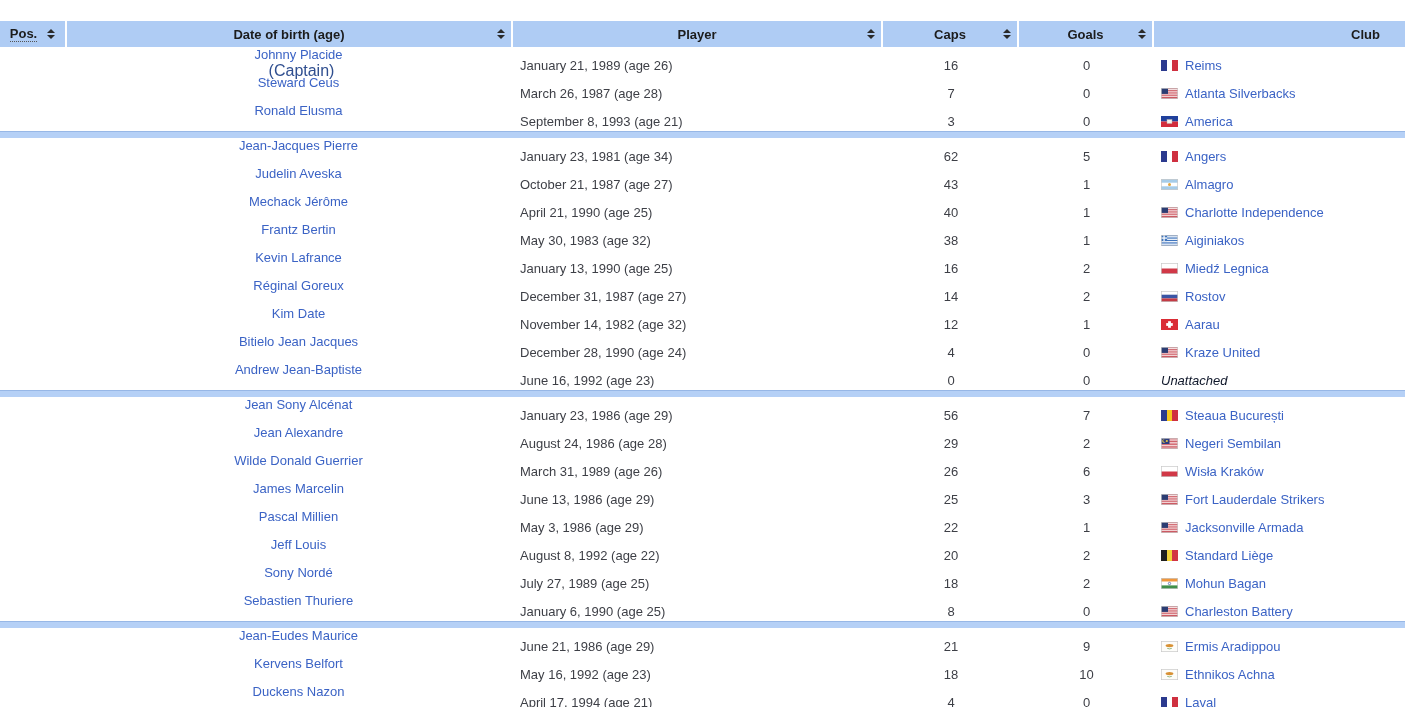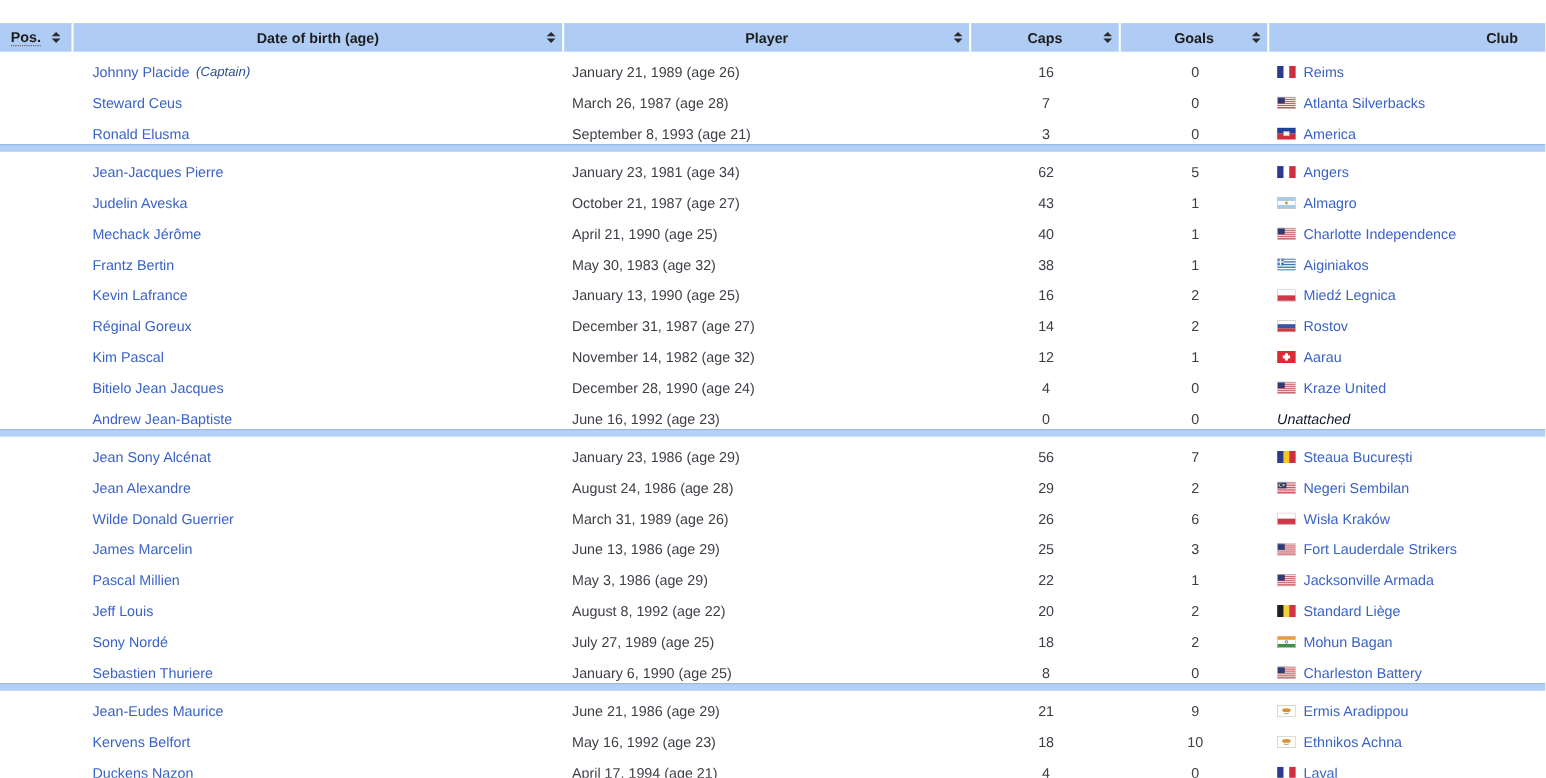--- a/index.html
+++ b/index.html
@@ -27,26 +27,26 @@
   .sort-icon { display:inline-flex; flex-direction:column; align-items:center; gap:2px; }
   .sort-icon i { display:block; width:0; height:0; border-left:4px solid transparent; border-right:4px solid transparent; }
   .sort-icon .up { border-bottom:4px solid #2a2a2a; }
   .sort-icon .down { border-top:4px solid #2a2a2a; }
   .arrow-right { position:absolute; right:6px; top:50%; transform:translateY(-50%); }
   .hc-pos .sort-icon { position:static; transform:none; }
   .hc-club { justify-content:flex-end; padding-right:25px; }
   .row { height:28px; }
   .c { display:flex; align-items:center; overflow:hidden; white-space:nowrap; }
   .c.pos { justify-content:center; color:var(--pos-text,#54779e);margin-top:36px; }
-  .c.player { padding-left:17px; }
+  .c.player { padding-left:17px;flex-direction:column; }
   .c.dob { padding-left:7px; }
   .c.caps, .c.goals { justify-content:center; }
   .c.club { padding-left:7px; }
   a.link { color:var(--link,#3b63c5); text-decoration:none; cursor:pointer; }
-  .captain { font-style:italic; font-size:12px; color:#2f4e8f; margin-left:6px; }
+  .captain { font-size:16px; color:#2f4e8f; margin-left:6px; }
   .unattached { font-style:italic; color:#0f172a; }
   .flag { display:inline-flex; width:17px; height:11px; margin-right:7px; flex:0 0 auto; }
   .flag svg { display:block; }
   .divider { height:7px; background:var(--divider,#b5d0f6); border-top:1px solid #97b7e6; }
   .bottom-line { margin-top:6px; border-top:1px solid #a8c6f2; }
 </style>
 </head>
 <body>
 
 <div class="squad">
@@ -288,21 +288,21 @@
               <rect y="7.4" width="17" height="3.6" fill="#c43b45"></rect>
               <rect x="0.35" y="0.35" width="16.3" height="10.3" fill="none" stroke="#c9c9c9" stroke-width="0.7"></rect>
             </svg>
           </span>
           <a class="link">Rostov</a>
         </div>
       </div>
       <div class="row">
         <div class="c pos">DF</div>
         <div class="c player">
-          <a class="link">Kim Pascal</a>
+          <a class="link">Kim Date</a>
         </div>
         <div class="c dob">November 14, 1982 (age 32)</div>
         <div class="c caps">12</div>
         <div class="c goals">1</div>
         <div class="c club">
           <span class="flag">
             <svg width="17" height="11">
               <rect width="17" height="11" fill="#da2c35"></rect>
               <rect x="7.1" y="2.2" width="2.8" height="6.6" fill="#fff"></rect>
               <rect x="5.2" y="4.1" width="6.6" height="2.8" fill="#fff"></rect>

